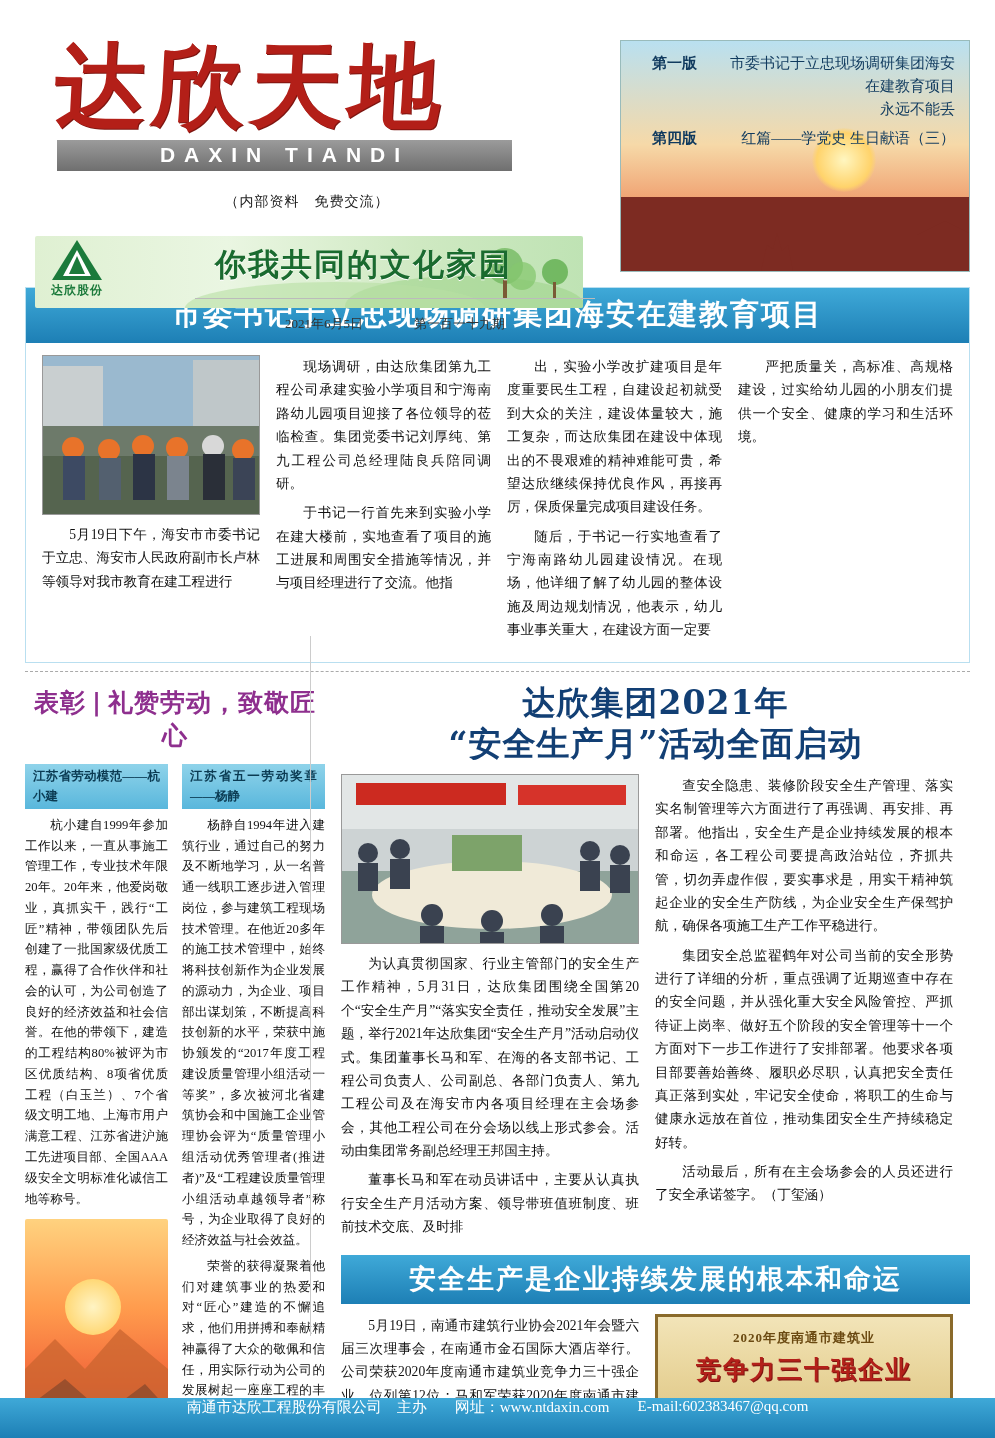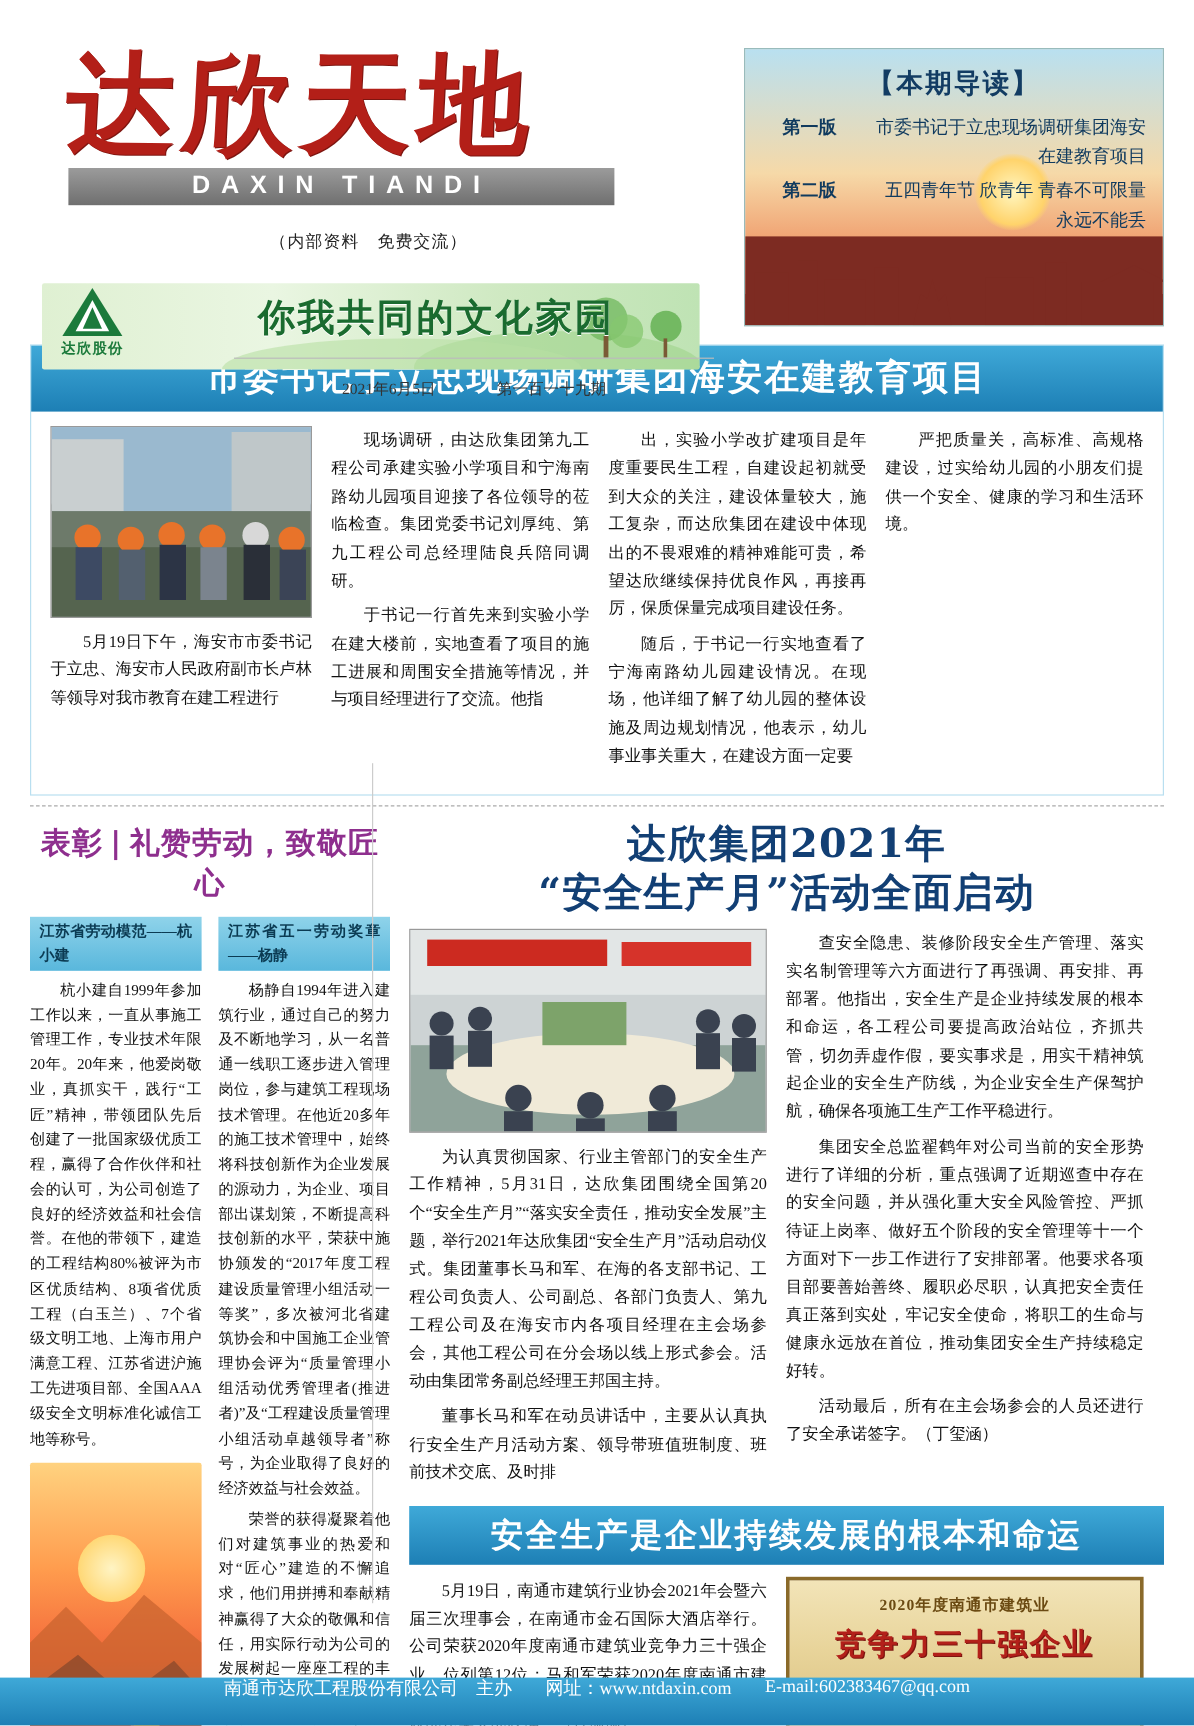--- a/index.html
+++ b/index.html
@@ -225,32 +225,27 @@
       <div class="slogan">你我共同的文化家园</div>
 
       <div class="mast-meta">
         <span>2021年6月5日</span>
         <span>第一百一十九期</span>
       </div>
     </div>
 
     <div class="guide">
       <div class="guide-sun"></div>
-      <div class="guide-title">【本期导读】</div>
       <div class="guide-list">
         <div class="guide-row">
           <span class="guide-no">第一版</span>
           <span class="guide-tx">市委书记于立忠现场调研集团海安</span>
         </div>
         <div class="guide-cont">在建教育项目</div>
 
-        <div class="guide-row">
-          <span class="guide-no">第二版</span>
-          <span class="guide-tx">五四青年节 欣青年 青春不可限量</span>
-        </div>
 
         <div class="guide-cont">永远不能丢</div>
 
         <div class="guide-row">
           <span class="guide-no">第四版</span>
           <span class="guide-tx">红篇——学党史 生日献语（三）</span>
         </div>
       </div>
       <div class="skyline">
         <svg width="350" height="74" viewBox="0 0 350 74">

